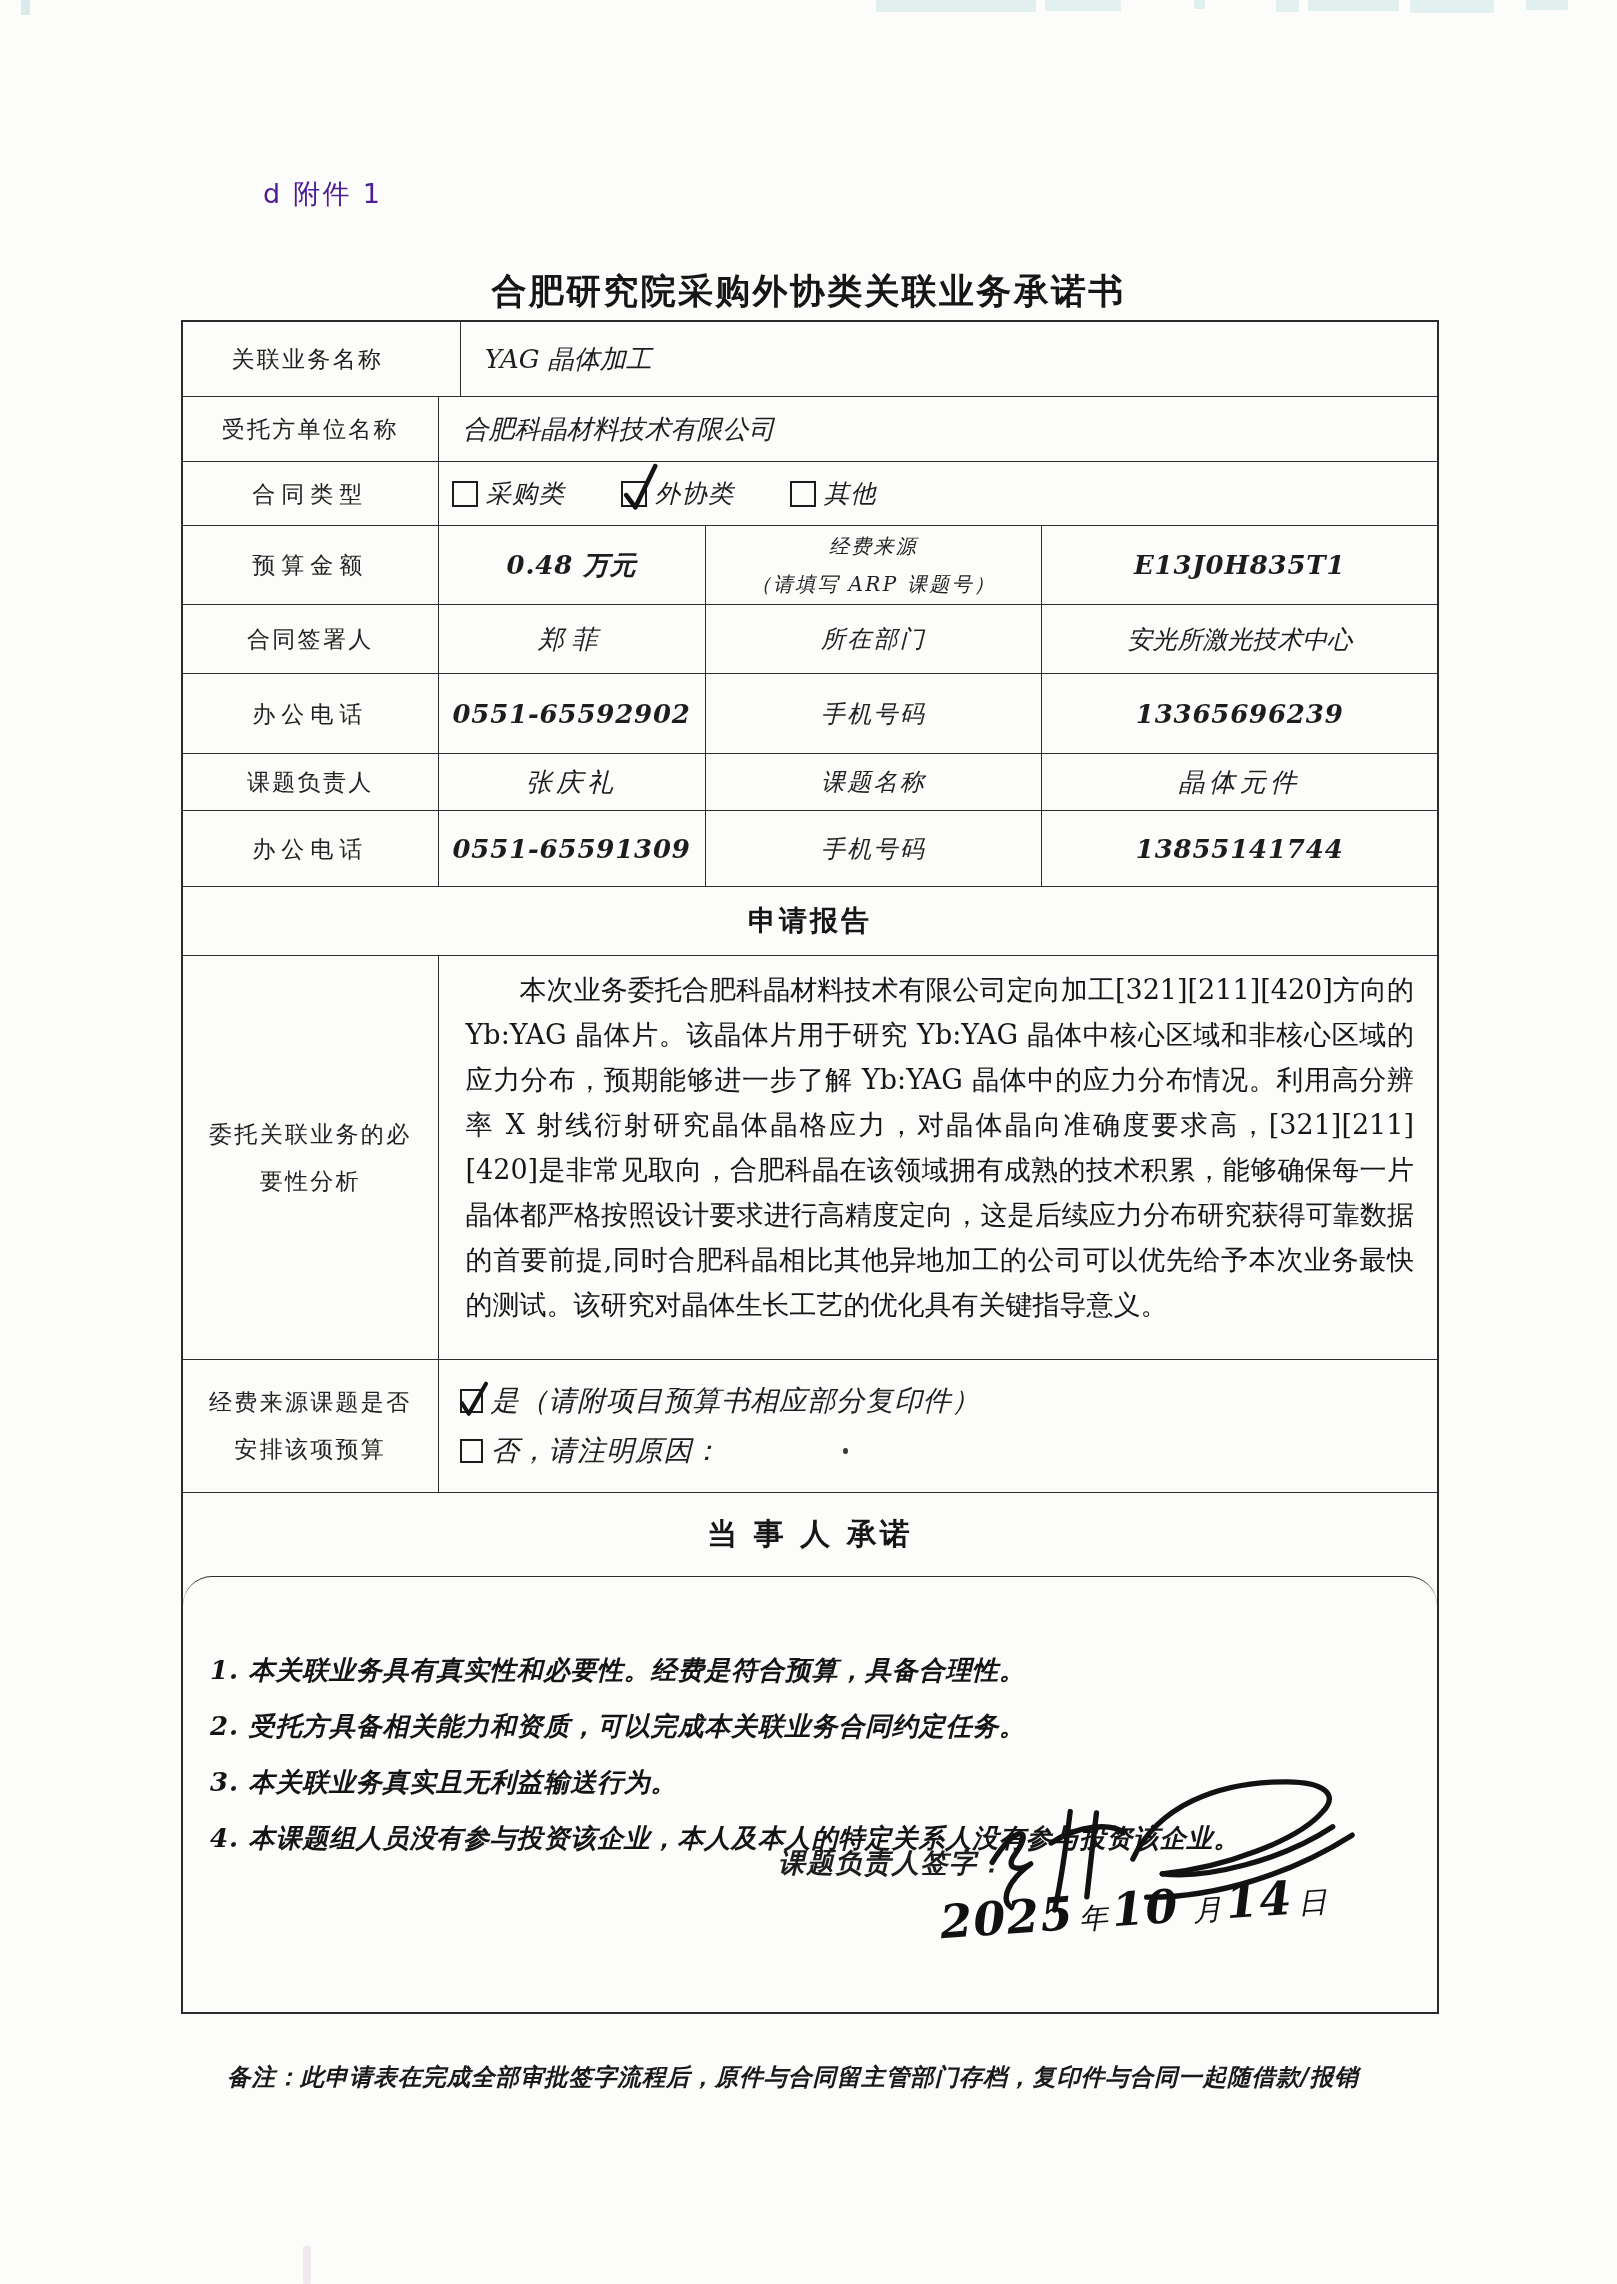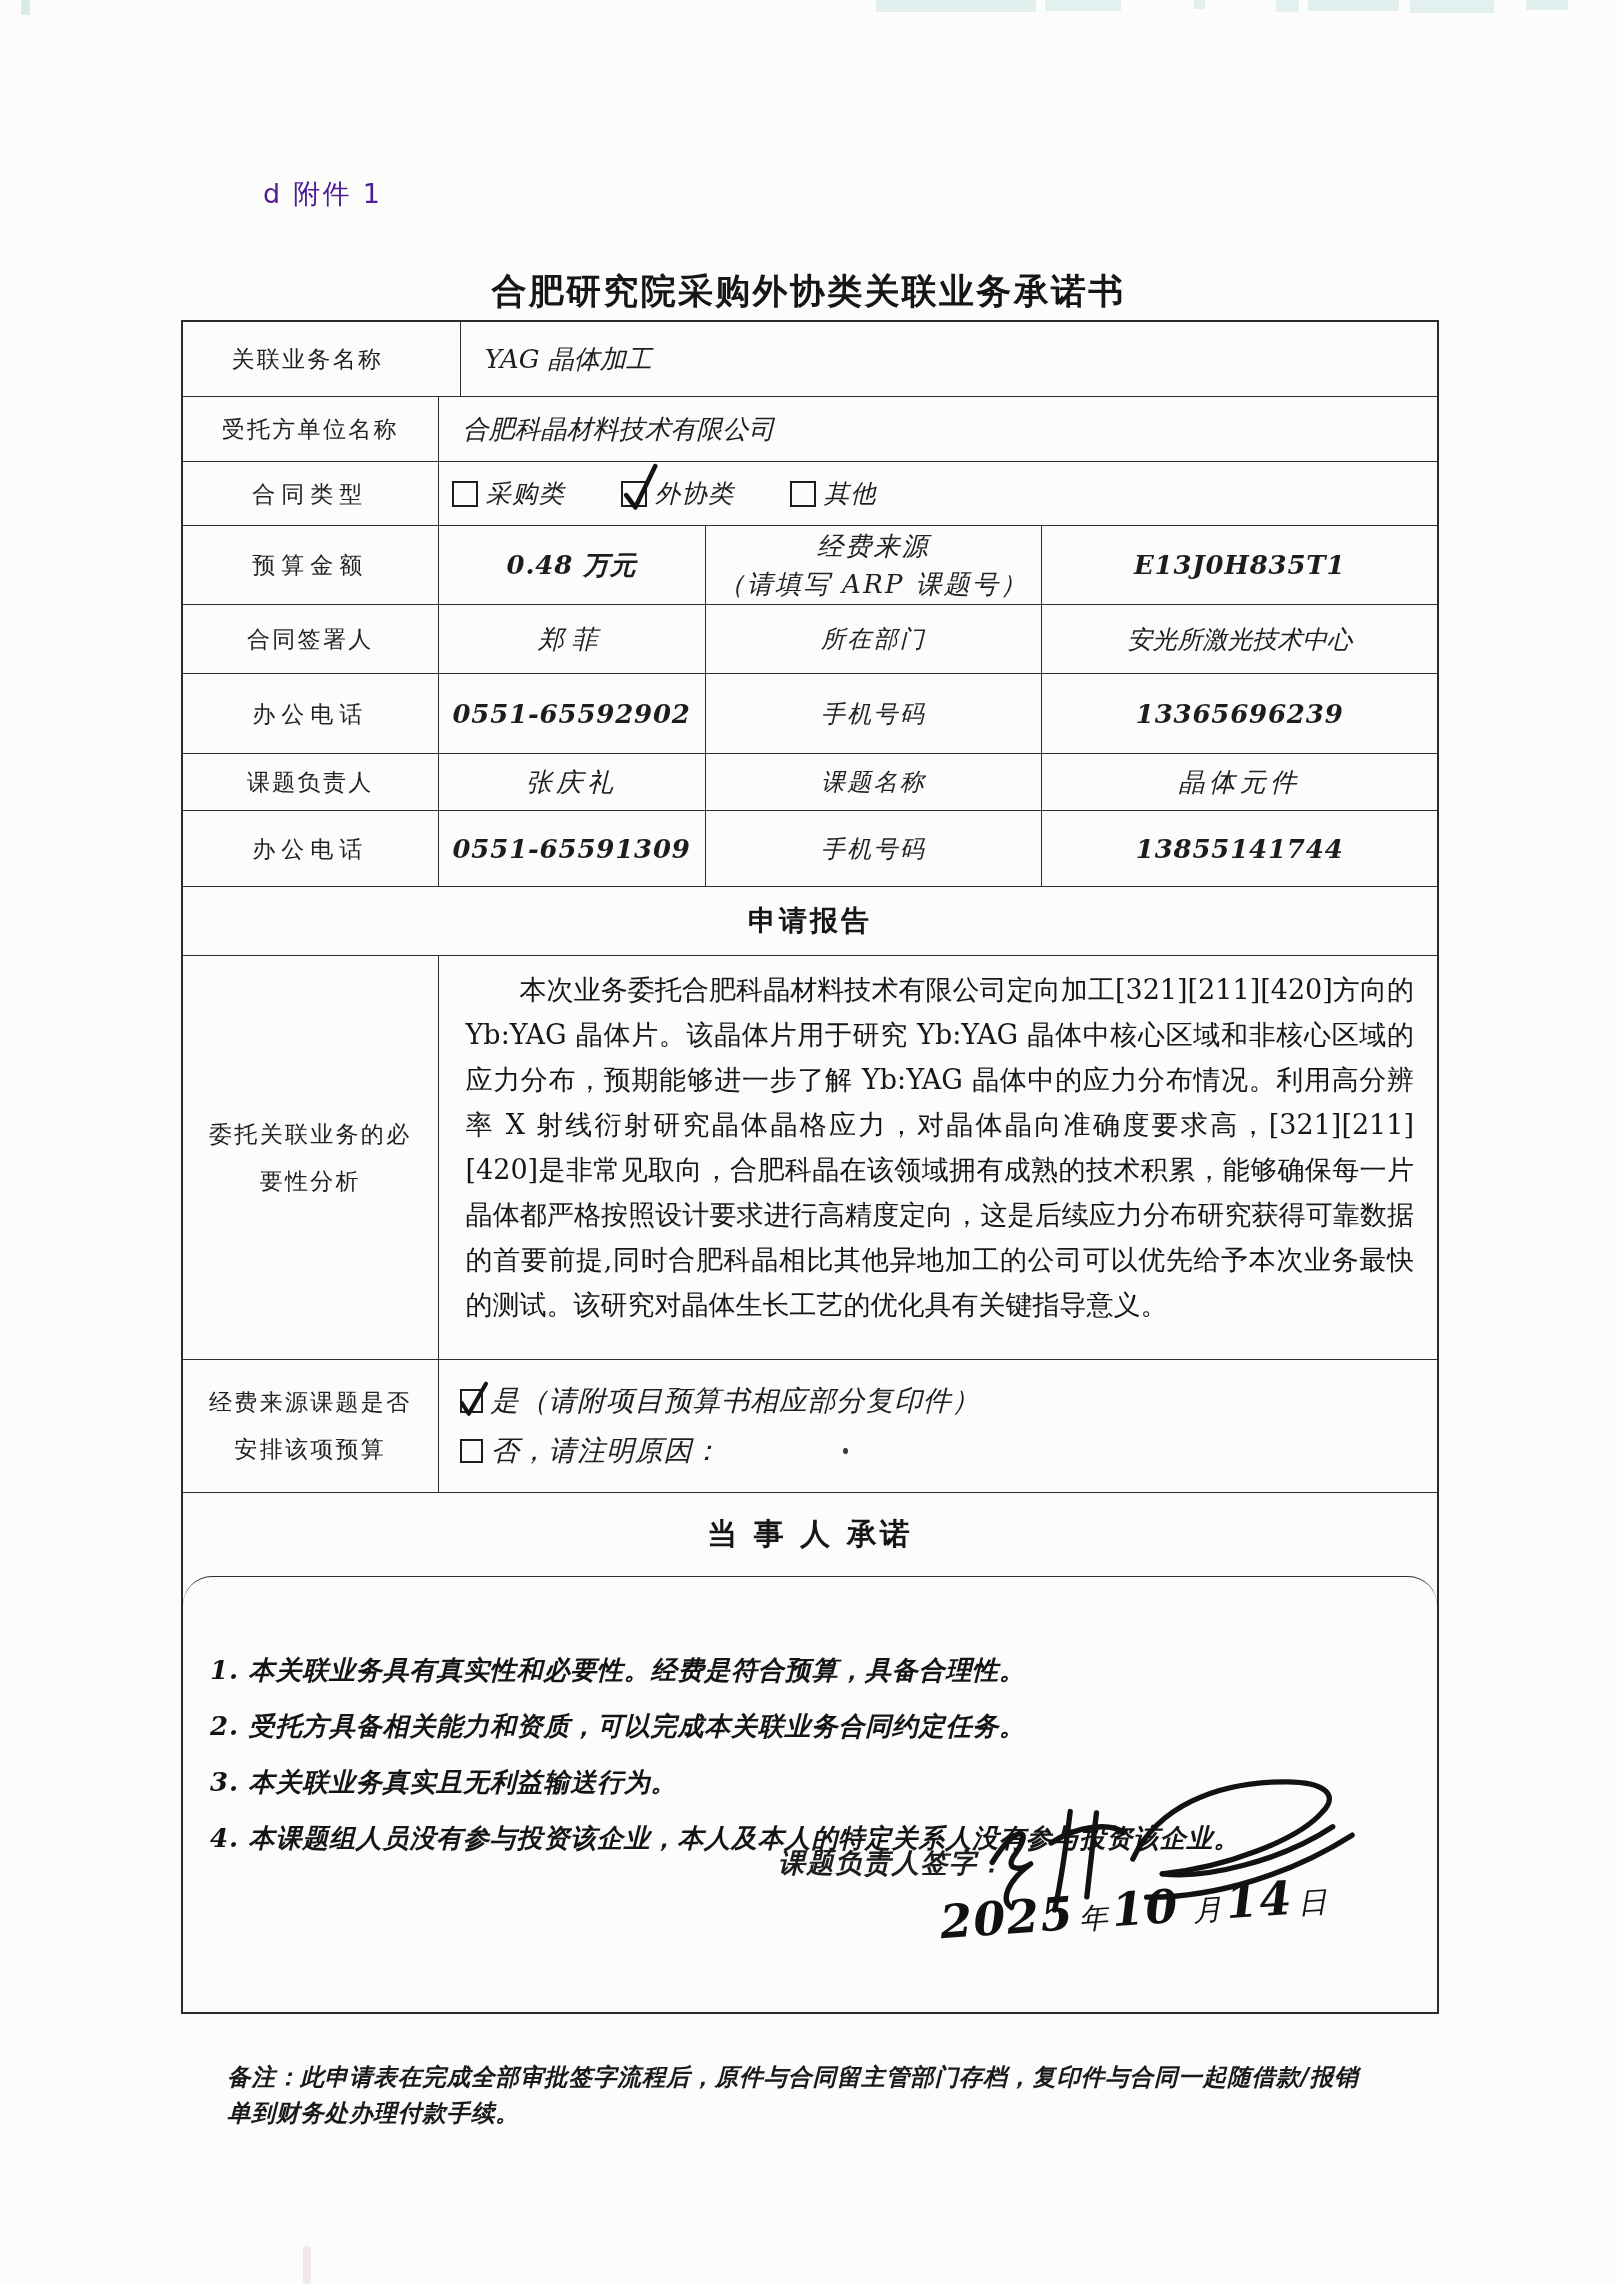--- a/index.html
+++ b/index.html
@@ -134,21 +134,21 @@
             
           </span>
           <span class="cb-label">其他</span>
         </span>
       </div>
     </div>
 
     <div class="row" style="height:79px;">
       <div class="cell c1 lbl" style="letter-spacing:6px;">预算金额</div>
       <div class="cell c2 val fill num center">0.48 万元</div>
-      <div class="cell c3 lbl fill two-line" style="font-size:26px;">
+      <div class="cell c3 lbl fill two-line" style="font-size:20px;">
         <span>经费来源</span>
         <span>（请填写 ARP 课题号）</span>
       </div>
       <div class="cell c4 val fill num center">E13J0H835T1</div>
     </div>
 
     <div class="row" style="height:69px;">
       <div class="cell c1 lbl">合同签署人</div>
       <div class="cell c2 val fill center" style="letter-spacing:7.6px;">郑菲</div>
       <div class="cell c3 lbl fill" style="font-size:24px;">所在部门</div>
@@ -242,17 +242,16 @@
         <div class="date-line">
           <span class="hw">2025</span><span>年</span><span class="hw">10</span> <span>月</span><span class="hw">14</span><span>日</span>
         </div>
       </div>
     </div>
 
   </div>
 
   <div class="footer">
     <div>备注：此申请表在完成全部审批签字流程后，原件与合同留主管部门存档，复印件与合同一起随借款/报销</div>
-    <div>单到财务处办理付款手续。</div>
   </div>
 
 </div>
 
 
 </body></html>

